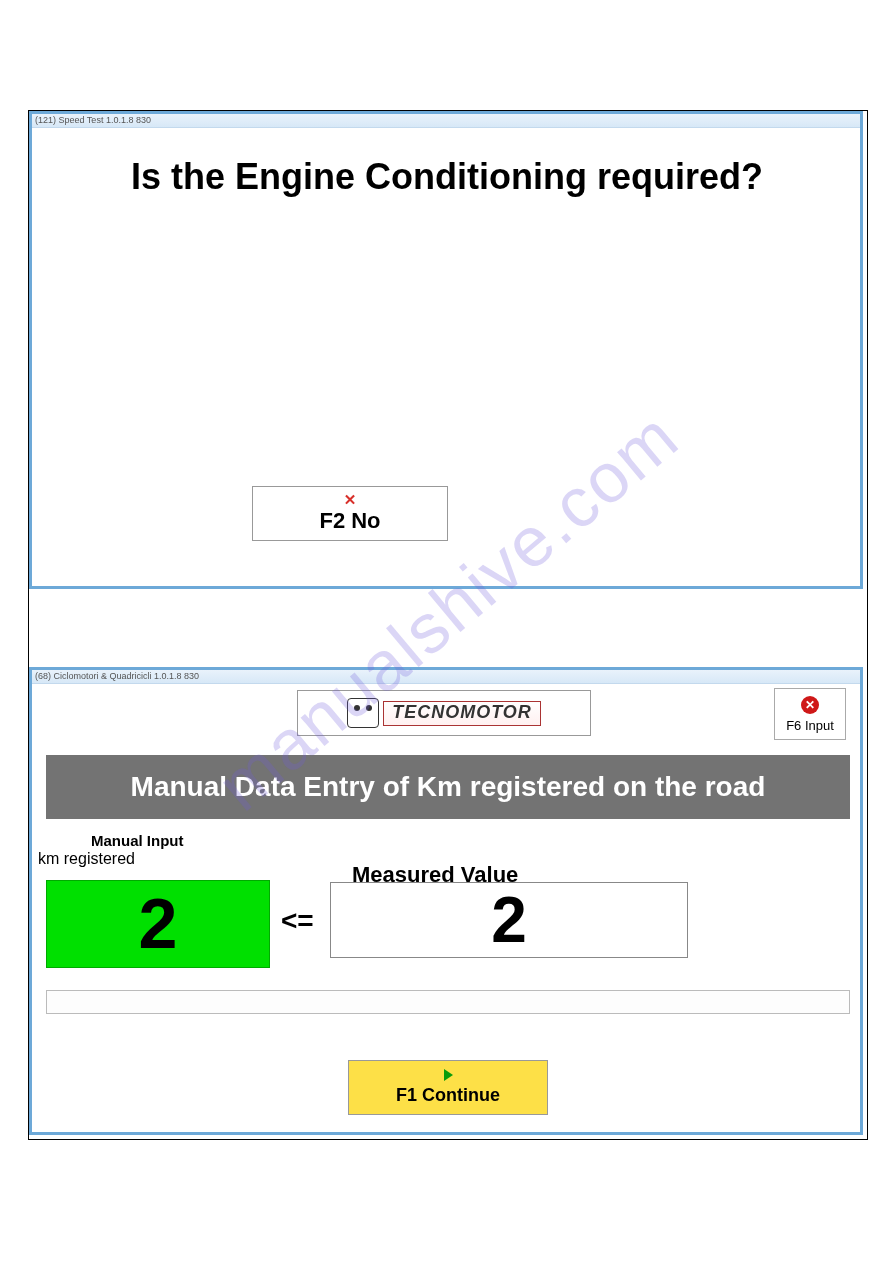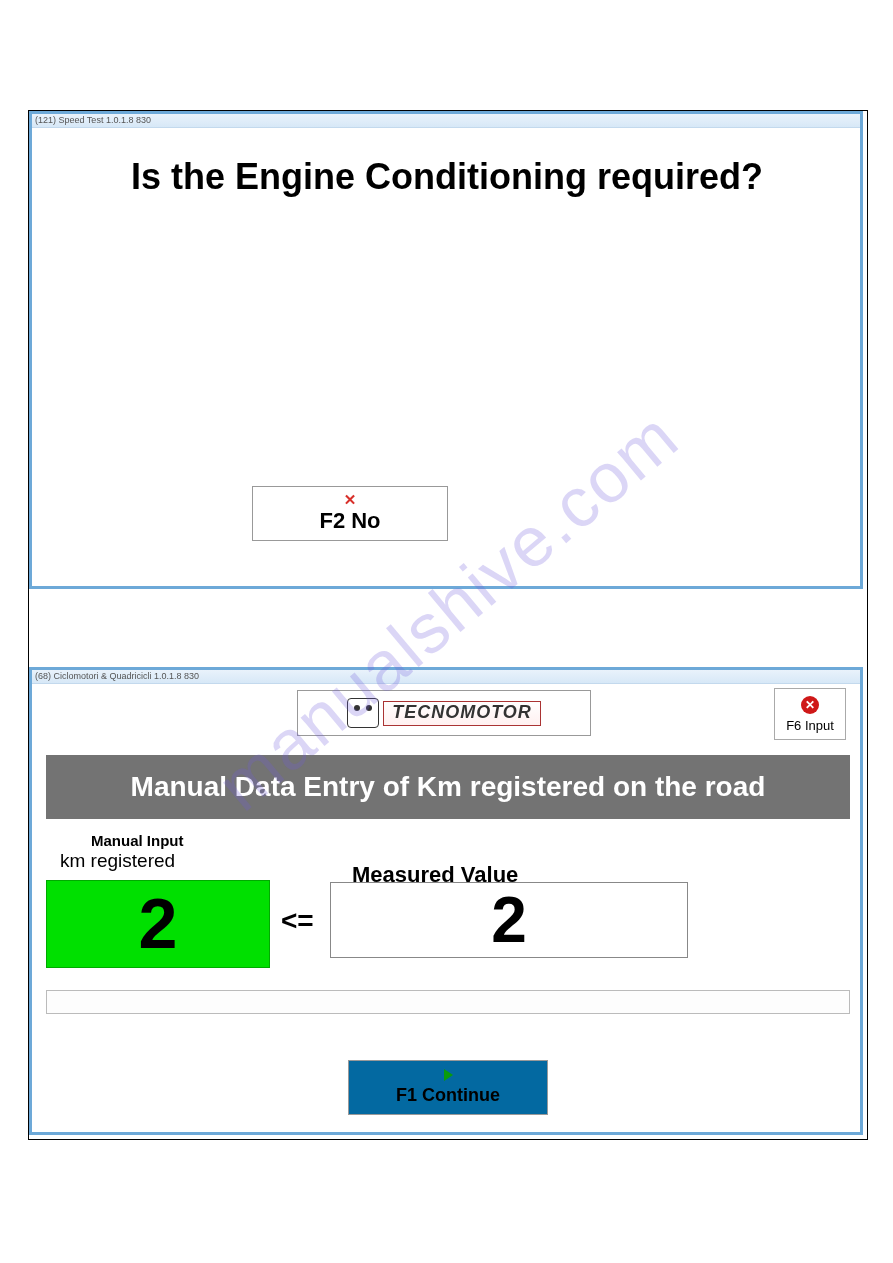--- a/index.html
+++ b/index.html
@@ -160,23 +160,23 @@
   .label-manual {
     position: absolute;
     left: 16px;
     top: 162px;
     font-size: 15px;
     font-weight: bold;
     margin-left: 43px;
   }
   .label-kmreg {
     position: absolute;
-    left: 28px;
+    left: 6px;
     top: 180px;
-    font-size: 19px;
+    font-size: 16px;
   }
   .label-measured {
     position: absolute;
     left: 320px;
     top: 192px;
     font-size: 22px;
     font-weight: bold;
   }
   .green-box {
     position: absolute;
@@ -223,21 +223,21 @@
     border: 1px solid #bbb;
     background: #fdfdfd;
   }
   .btn-continue {
     position: absolute;
     left: 316px;
     top: 390px;
     width: 200px;
     height: 55px;
     border: 1px solid #999;
-    background: #0369a1;
+    background: #fde047;
     display:flex;
     flex-direction: column;
     align-items:center;
     justify-content:center;
     font-size: 18px;
     font-weight: bold;
     cursor: pointer;
   }
 
   

